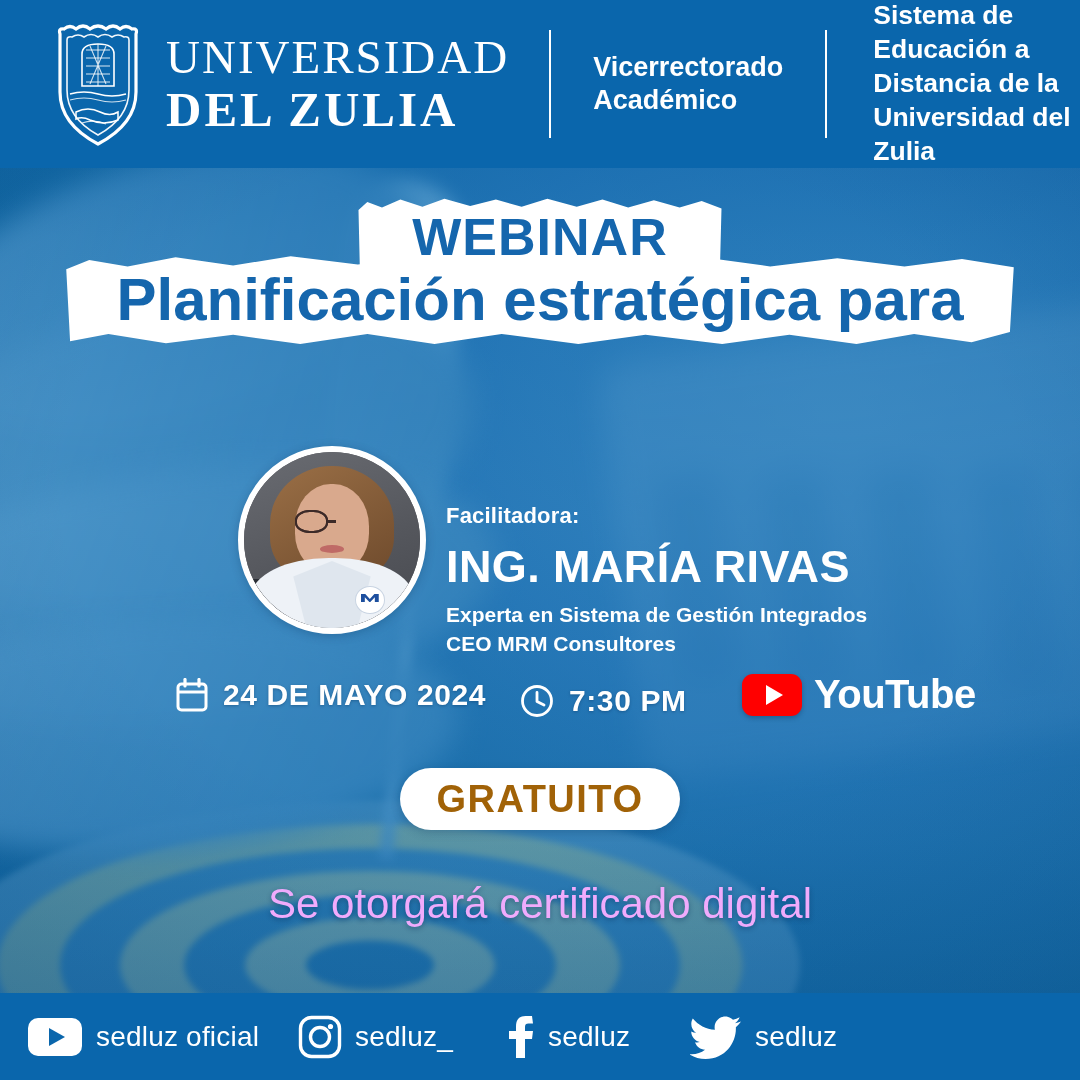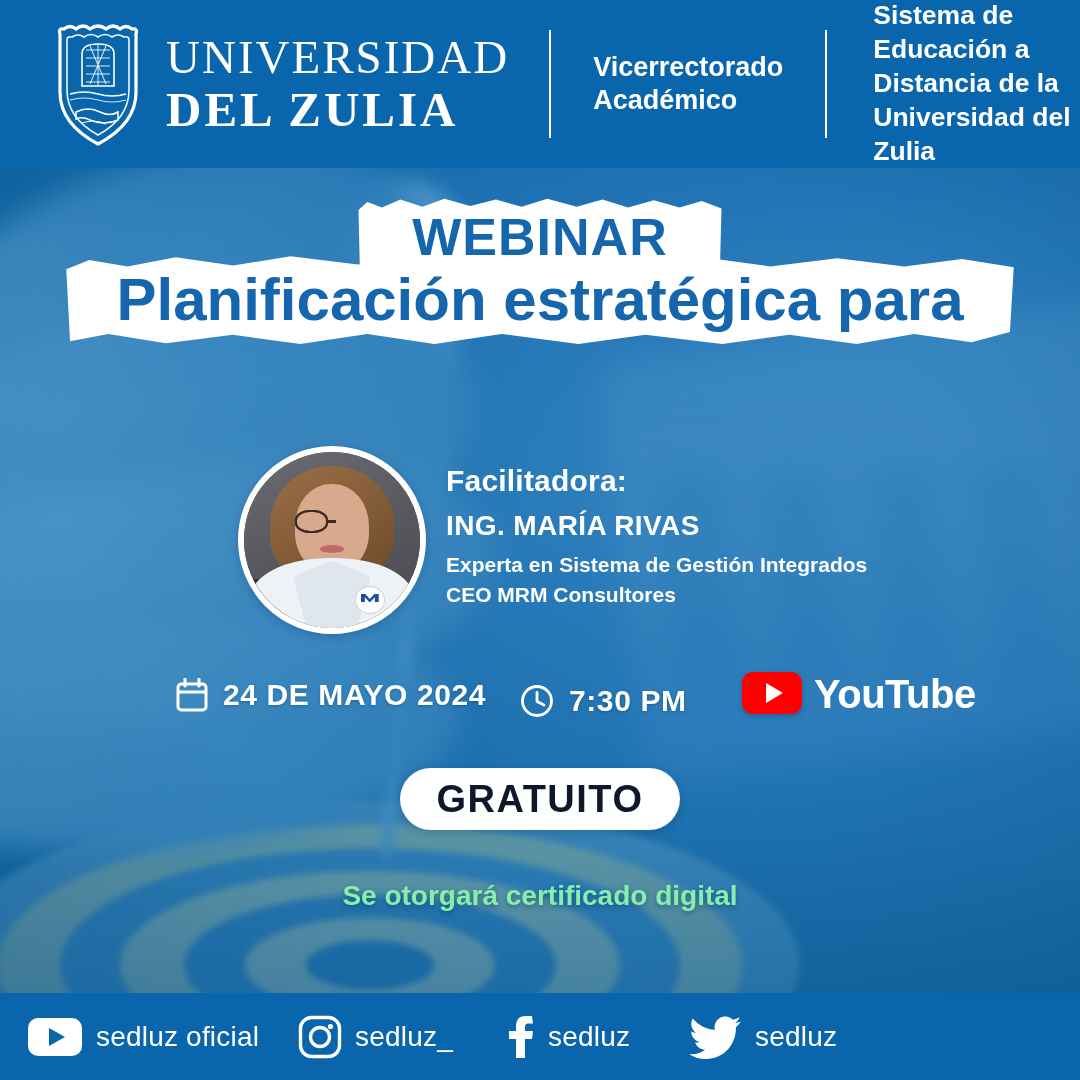--- a/index.html
+++ b/index.html
@@ -129,48 +129,48 @@
   .ph-glass i:last-child{right:0;}
   .ph-glass b{position:absolute;left:44%;top:45%;width:12%;height:2.5px;background:#3c2a28;}
   .ph-lip{position:absolute;left:43%;top:53%;width:14%;height:4.5%;background:#bf6a66;border-radius:50%;}
   .ph-logo{position:absolute;left:63%;top:76%;width:17%;height:16%;border-radius:50%;background:#fff;
     border:1.5px solid #c9d4e2;}
   .ph-logo::after{content:"";position:absolute;left:18%;top:26%;width:64%;height:34%;background:#1d4f9e;
     clip-path:polygon(0 0,22% 0,50% 62%,78% 0,100% 0,100% 100%,78% 100%,78% 42%,50% 100%,22% 42%,22% 100%,0 100%);}
   .ph-mon{position:absolute;left:0;top:72%;width:24%;height:28%;background:#2b2f36;border-radius:4px;}
 
   .sp-text{position:absolute;left:446px;top:18px;width:560px;color:#fff;}
-  .sp-role{font-size:30px;font-weight:700;letter-spacing:.2px;line-height:1.1;}
-  .sp-name{font-size:28px;font-weight:700;margin-top:14px;letter-spacing:.4px;line-height:1.1;}
+  .sp-role{font-size:22px;font-weight:700;letter-spacing:.2px;line-height:1.1;margin-top:40px;}
+  .sp-name{font-size:45px;font-weight:700;margin-top:14px;letter-spacing:.4px;line-height:1.1;}
   .sp-sub{font-size:21px;font-weight:700;margin-top:9px;line-height:1.32;}
 
   
   .meta{position:absolute;left:0;top:672px;width:1080px;height:66px;z-index:15;}
   .meta-item{position:absolute;display:flex;align-items:center;color:#fff;}
   .m-date{left:176px;top:6px;}
   .m-time{left:520px;top:12px;}
   .m-yt{left:742px;top:0px;}
   .meta-label{font-size:30px;font-weight:700;margin-left:15px;letter-spacing:.6px;
     text-shadow:0 1px 3px rgba(0,40,80,.35);}
-  .ytbox{display:flex;}
+  .ytbox{display:flex;align-items:center;}
   .yt-badge{width:60px;height:42px;background:#ff0000;border-radius:11px;display:flex;align-items:center;justify-content:center;
     box-shadow:0 2px 5px rgba(0,30,60,.3);}
   .yt-badge span{display:block;width:0;height:0;border-left:17px solid #fff;border-top:10px solid transparent;border-bottom:10px solid transparent;margin-left:5px;}
   .yt-word{color:#fff;font-size:40px;font-weight:700;margin-left:12px;letter-spacing:-.5px;}
 
   
   .gratis{
     position:absolute;left:400px;top:768px;width:280px;height:62px;background:#fff;border-radius:34px;
     display:flex;align-items:center;justify-content:center;z-index:15;
     box-shadow:0 3px 10px rgba(0,40,80,.22);
   }
-  .gratis span{color:#0f172a;font-size:38px;font-weight:700;letter-spacing:1.5px;}
+  .gratis span{color:#a16207;font-size:38px;font-weight:700;letter-spacing:1.5px;}
 
   .cert{position:absolute;left:0;top:880px;width:1080px;text-align:center;z-index:15;}
-  .cert span{color:#86efac;font-size:28px;font-weight:700;text-shadow:0 2px 5px rgba(0,40,80,.42);}
+  .cert span{color:#f0abfc;font-size:42px;font-weight:400;text-shadow:0 2px 5px rgba(0,40,80,.42);}
 
   
   .footer{
     position:absolute;left:0;bottom:0;width:1080px;height:87px;background:#0a66ac;z-index:20;
     display:flex;align-items:center;
   }
   .soc{display:flex;align-items:center;position:absolute;}
   .soc-label{color:#fff;font-size:28px;margin-left:13px;letter-spacing:.2px;}
   .s-yt{left:27px;}
   .s-ig{left:298px;}

